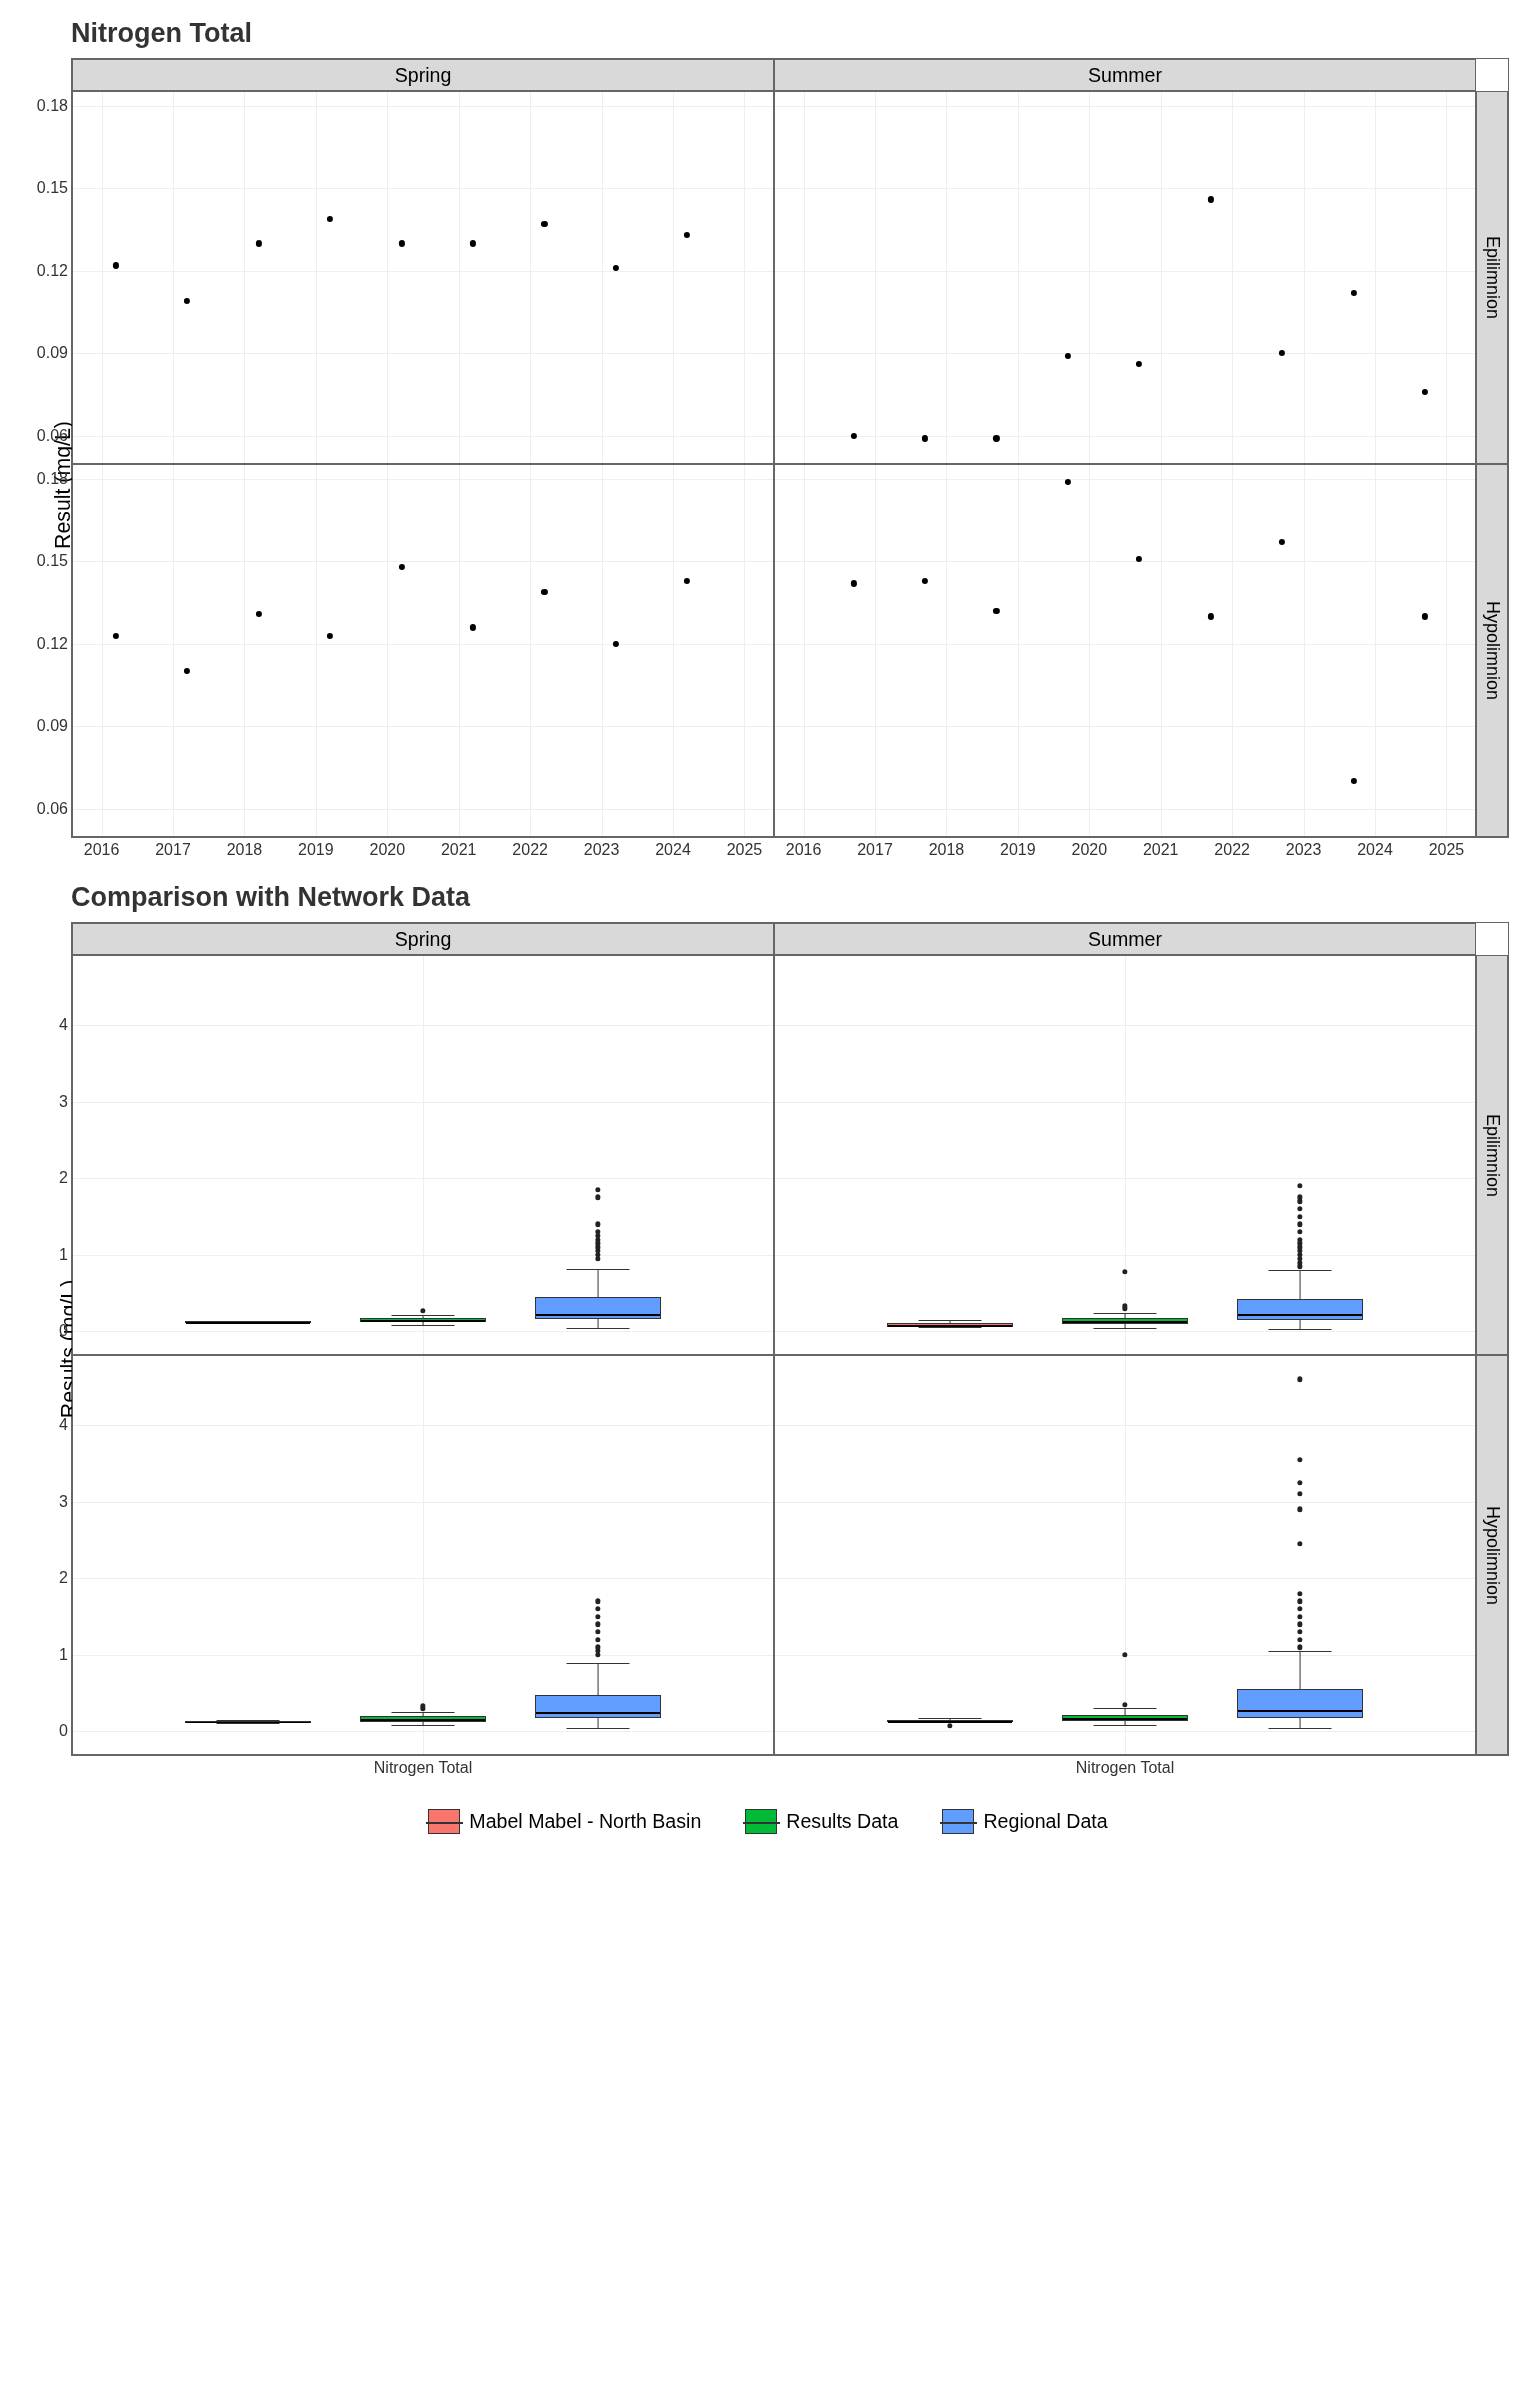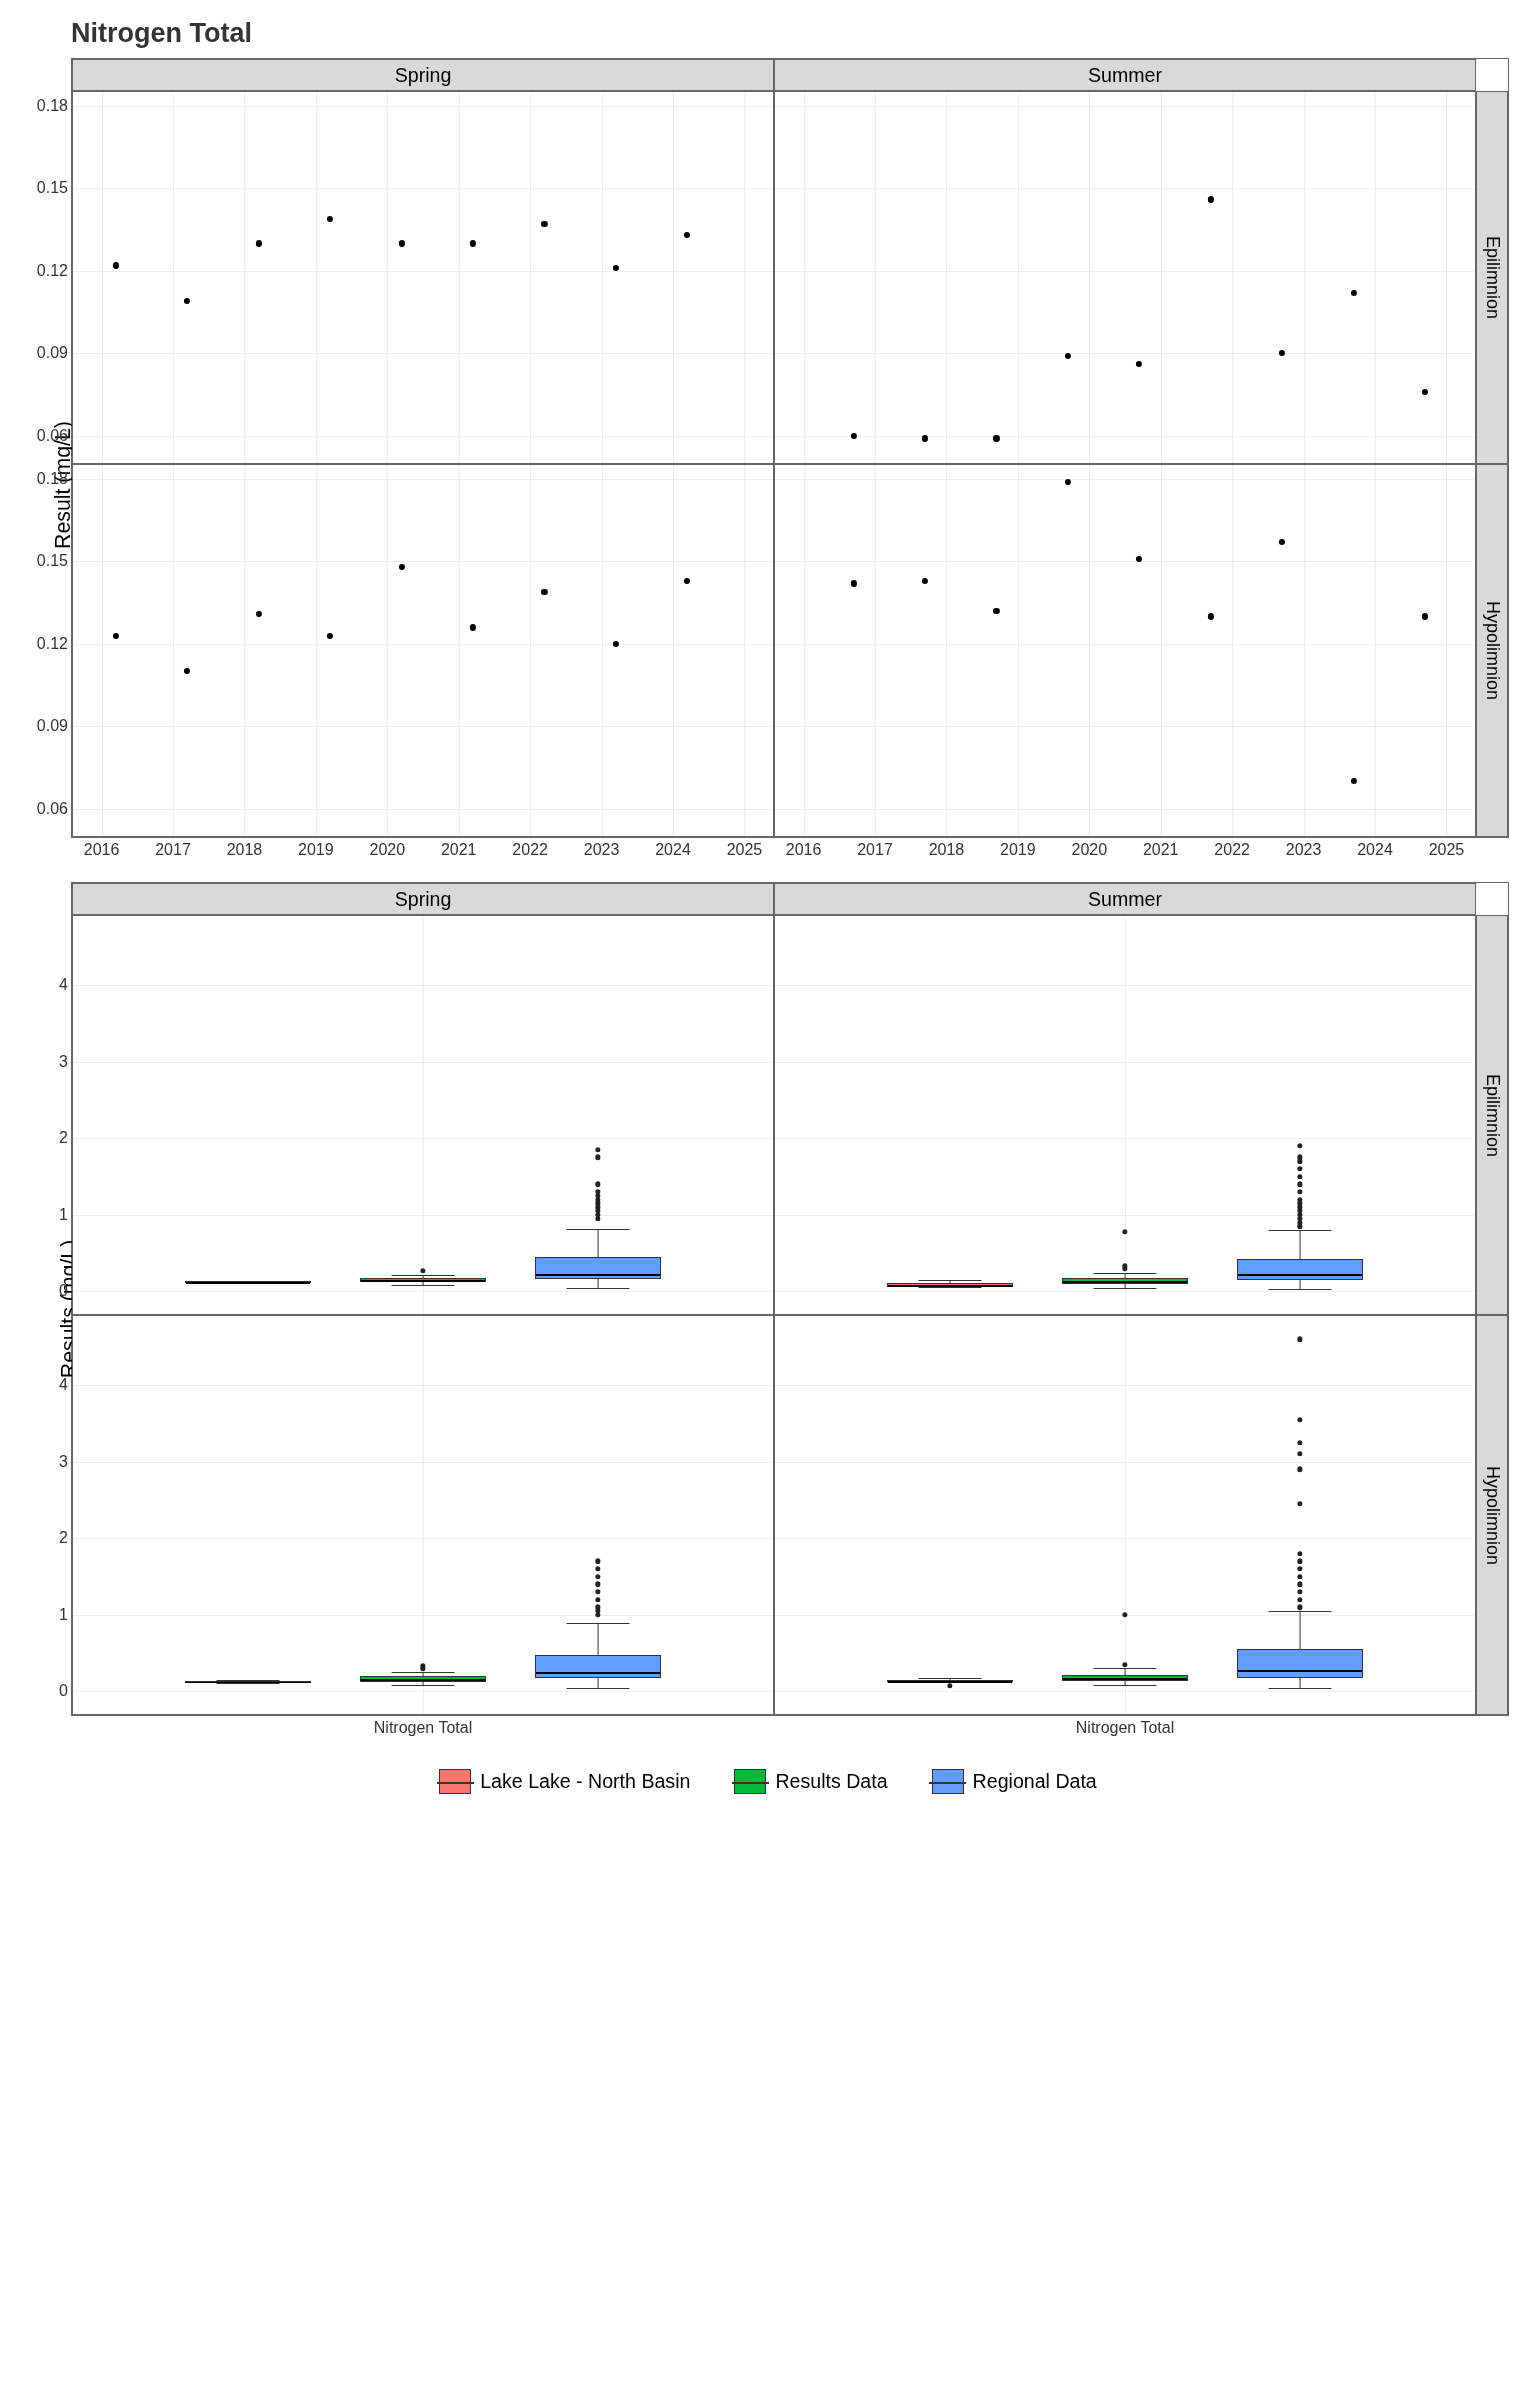--- a/index.html
+++ b/index.html
@@ -337,20 +337,21 @@
           </div>
           <div class="facet-row-header">
             <span>Hypolimnion</span>
           </div>
         </div>
       </div>
   </div>
 </div>
 
 <div class="chart-block">
+  <h2 class="chart-title">Comparison with Network Data</h2>
   <div style="position:relative;">
     <div class="axis-label-y" style="left:-18px; top:427px;">Results (mg/L)</div>
     <div class="facet-frame" id="box-frame" style="margin-bottom: 53px;">
         <div class="facet-col-headers">
           <div class="facet-col-header">Spring</div>
           <div class="facet-col-header">Summer</div>
           <div style="width: 32px; visibility: hidden;"></div>
         </div>
         <div class="facet-grid-row panel-row-wrap" style="height: 400px;">
           <div class="panel">
@@ -552,21 +553,21 @@
             <span>Hypolimnion</span>
           </div>
         </div>
       </div>
   </div>
 </div>
 
 <div class="legend" id="legend">
     <div class="legend-item">
       <div class="legend-key" style="background: rgb(248, 118, 109);"></div>
-      <span>Lake Lake - North Basin</span>
+      <span>Mabel Mabel - North Basin</span>
     </div>
     <div class="legend-item">
       <div class="legend-key" style="background: rgb(0, 186, 56);"></div>
       <span>Results Data</span>
     </div>
     <div class="legend-item">
       <div class="legend-key" style="background: rgb(97, 156, 255);"></div>
       <span>Regional Data</span>
     </div>
   </div>

